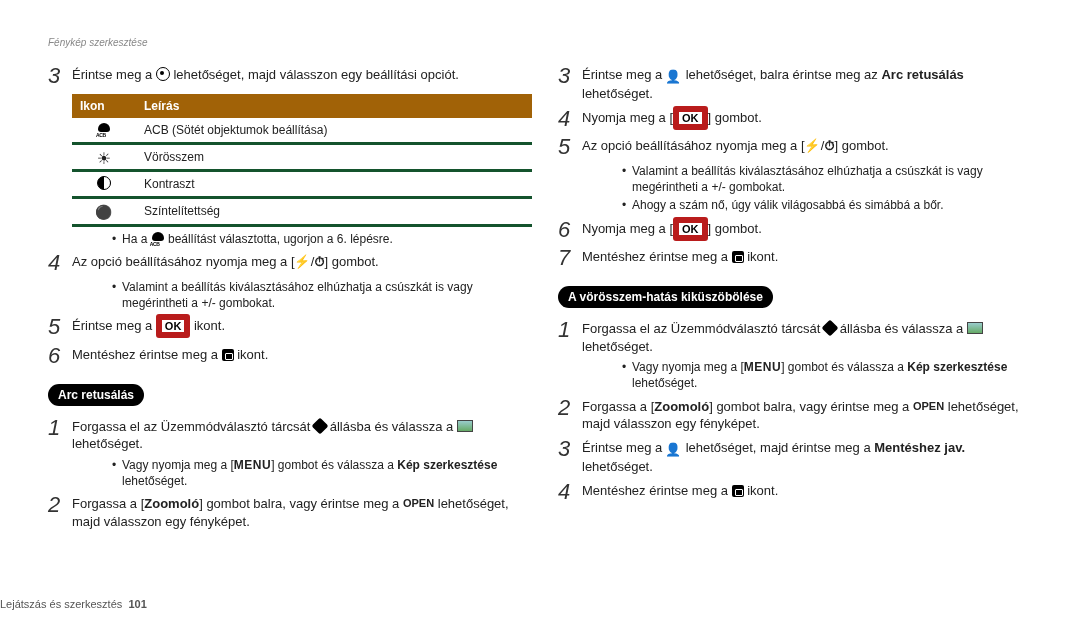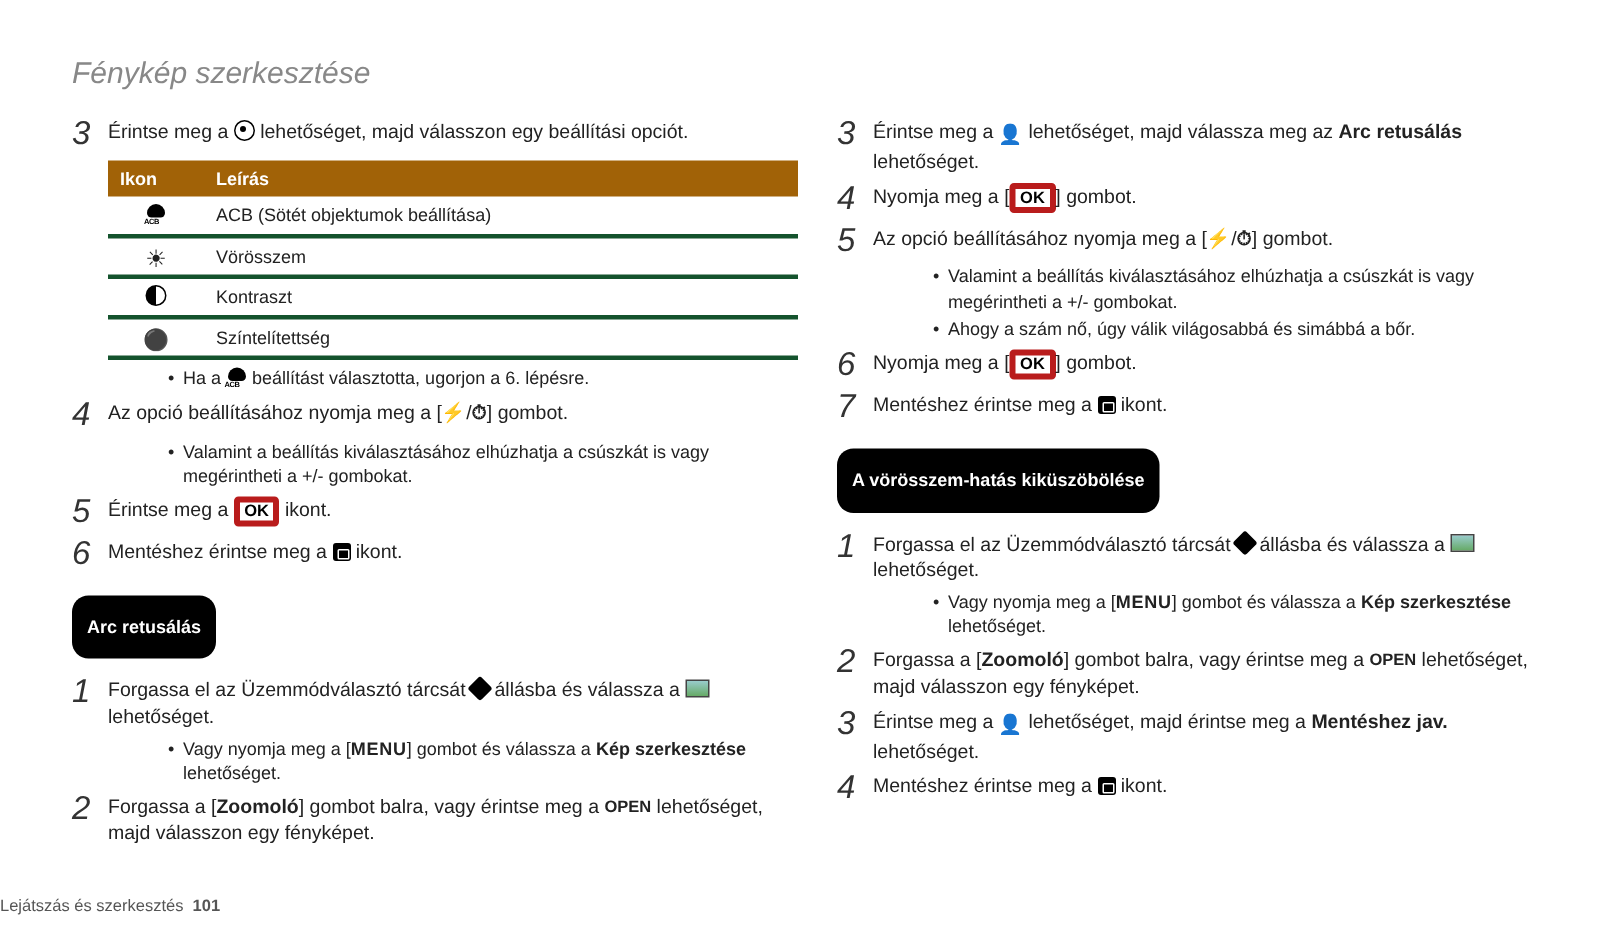--- a/index.html
+++ b/index.html
@@ -1,32 +1,32 @@
 <!DOCTYPE html>
 <html><head>
 <meta charset="utf-8">
 <style>
   html,body{margin:0;padding:0;background:#fff;color:#222;font-family:Arial,Helvetica,sans-serif;font-size:13px;line-height:1.35}
   .page{width:1080px;height:630px;box-sizing:border-box;padding:36px 48px 20px 48px;position:relative}
-  .header{color:#888;font-style:italic;font-size:20px;margin-bottom:10px}
+  .header{color:#888;font-style:italic;font-size:10px;margin-bottom:10px}
   .cols{display:flex;gap:36px}
   .col{flex:1;min-width:0}
   .step{display:flex;margin:6px 0 2px 0}
   .num{font-style:italic;font-size:22px;width:24px;flex:none;color:#333;line-height:1.1;margin-top:-2px}
   .body{flex:1}
   .body p{margin:0}
   .sub{margin:4px 0 4px 24px;font-size:12px}
   .sub li{list-style:none;position:relative;padding-left:10px;margin:2px 0}
   .sub li:before{content:"•";position:absolute;left:0}
   table.icon{border-collapse:collapse;width:100%;margin:6px 0 4px 24px;max-width:460px}
   table.icon th{background:#a16207;color:#fff;text-align:left;padding:4px 8px;font-weight:bold;font-size:12px}
   table.icon td{border-bottom:3px solid #14532d;padding:4px 8px;font-size:12px}
-  .pill{display:inline-block;background:#000;color:#fff;border-radius:11px;padding:13px 10px;font-size:12px;font-weight:bold;margin:14px 0 6px 0}
+  .pill{display:inline-block;background:#000;color:#fff;border-radius:11px;padding:3px 10px;font-size:12px;font-weight:bold;margin:14px 0 6px 0}
   .glyph{display:inline-block;vertical-align:-2px;font-family:Arial,sans-serif}
-  .ok{font-weight:bold;border:4px solid #b91c1c;border-radius:3px;padding:0 3px;font-size:11px;background:#fff;color:#000}
+  .ok{font-weight:bold;border:6px solid #b91c1c;border-radius:3px;padding:0 3px;font-size:11px;background:#fff;color:#000}
   .menu{font-weight:bold;letter-spacing:0.5px}
   .diam{display:inline-block;width:12px;height:12px;background:#000;transform:rotate(45deg);vertical-align:-1px;border-radius:2px}
   .circle-magic{display:inline-block;width:12px;height:12px;border:1px solid #000;border-radius:50%;vertical-align:-2px;position:relative}
   .circle-magic:after{content:"";position:absolute;left:3px;top:3px;width:4px;height:4px;background:#000;border-radius:50%}
   .thumb{display:inline-block;width:14px;height:10px;background:linear-gradient(180deg,#9cc,#6a6);border:1px solid #444;vertical-align:-1px}
   .disk{display:inline-block;width:12px;height:12px;background:#000;border-radius:2px;vertical-align:-2px;position:relative}
   .disk:after{content:"";position:absolute;left:3px;top:4px;width:6px;height:5px;border:1px solid #fff;border-radius:1px}
   .bolt{font-weight:bold}
   .small{font-size:11px;font-weight:bold;vertical-align:1px}
   .foot{position:absolute;bottom:18px;left:0;right:0;text-align:left;font-size:11px;color:#555}
@@ -143,21 +143,21 @@
       </div>
 
     </div>
 
     <div class="col">
 
       <div class="step">
         <div class="num">3</div>
         <div class="body">
             <p>
-          <span>Érintse meg a </span><span class="glyph">👤</span><span> lehetőséget, majd válassza meg az </span><b>Arc retusálás</b><span> lehetőséget.</span>
+          <span>Érintse meg a </span><span class="glyph">👤</span><span> lehetőséget, balra érintse meg az </span><b>Arc retusálás</b><span> lehetőséget.</span>
         </p>
           </div>
       </div>
 
       <div class="step">
         <div class="num">4</div>
         <div class="body">
             <p>
           <span>Nyomja meg a [</span><span class="ok">OK</span><span>] gombot.</span>
         </p>

